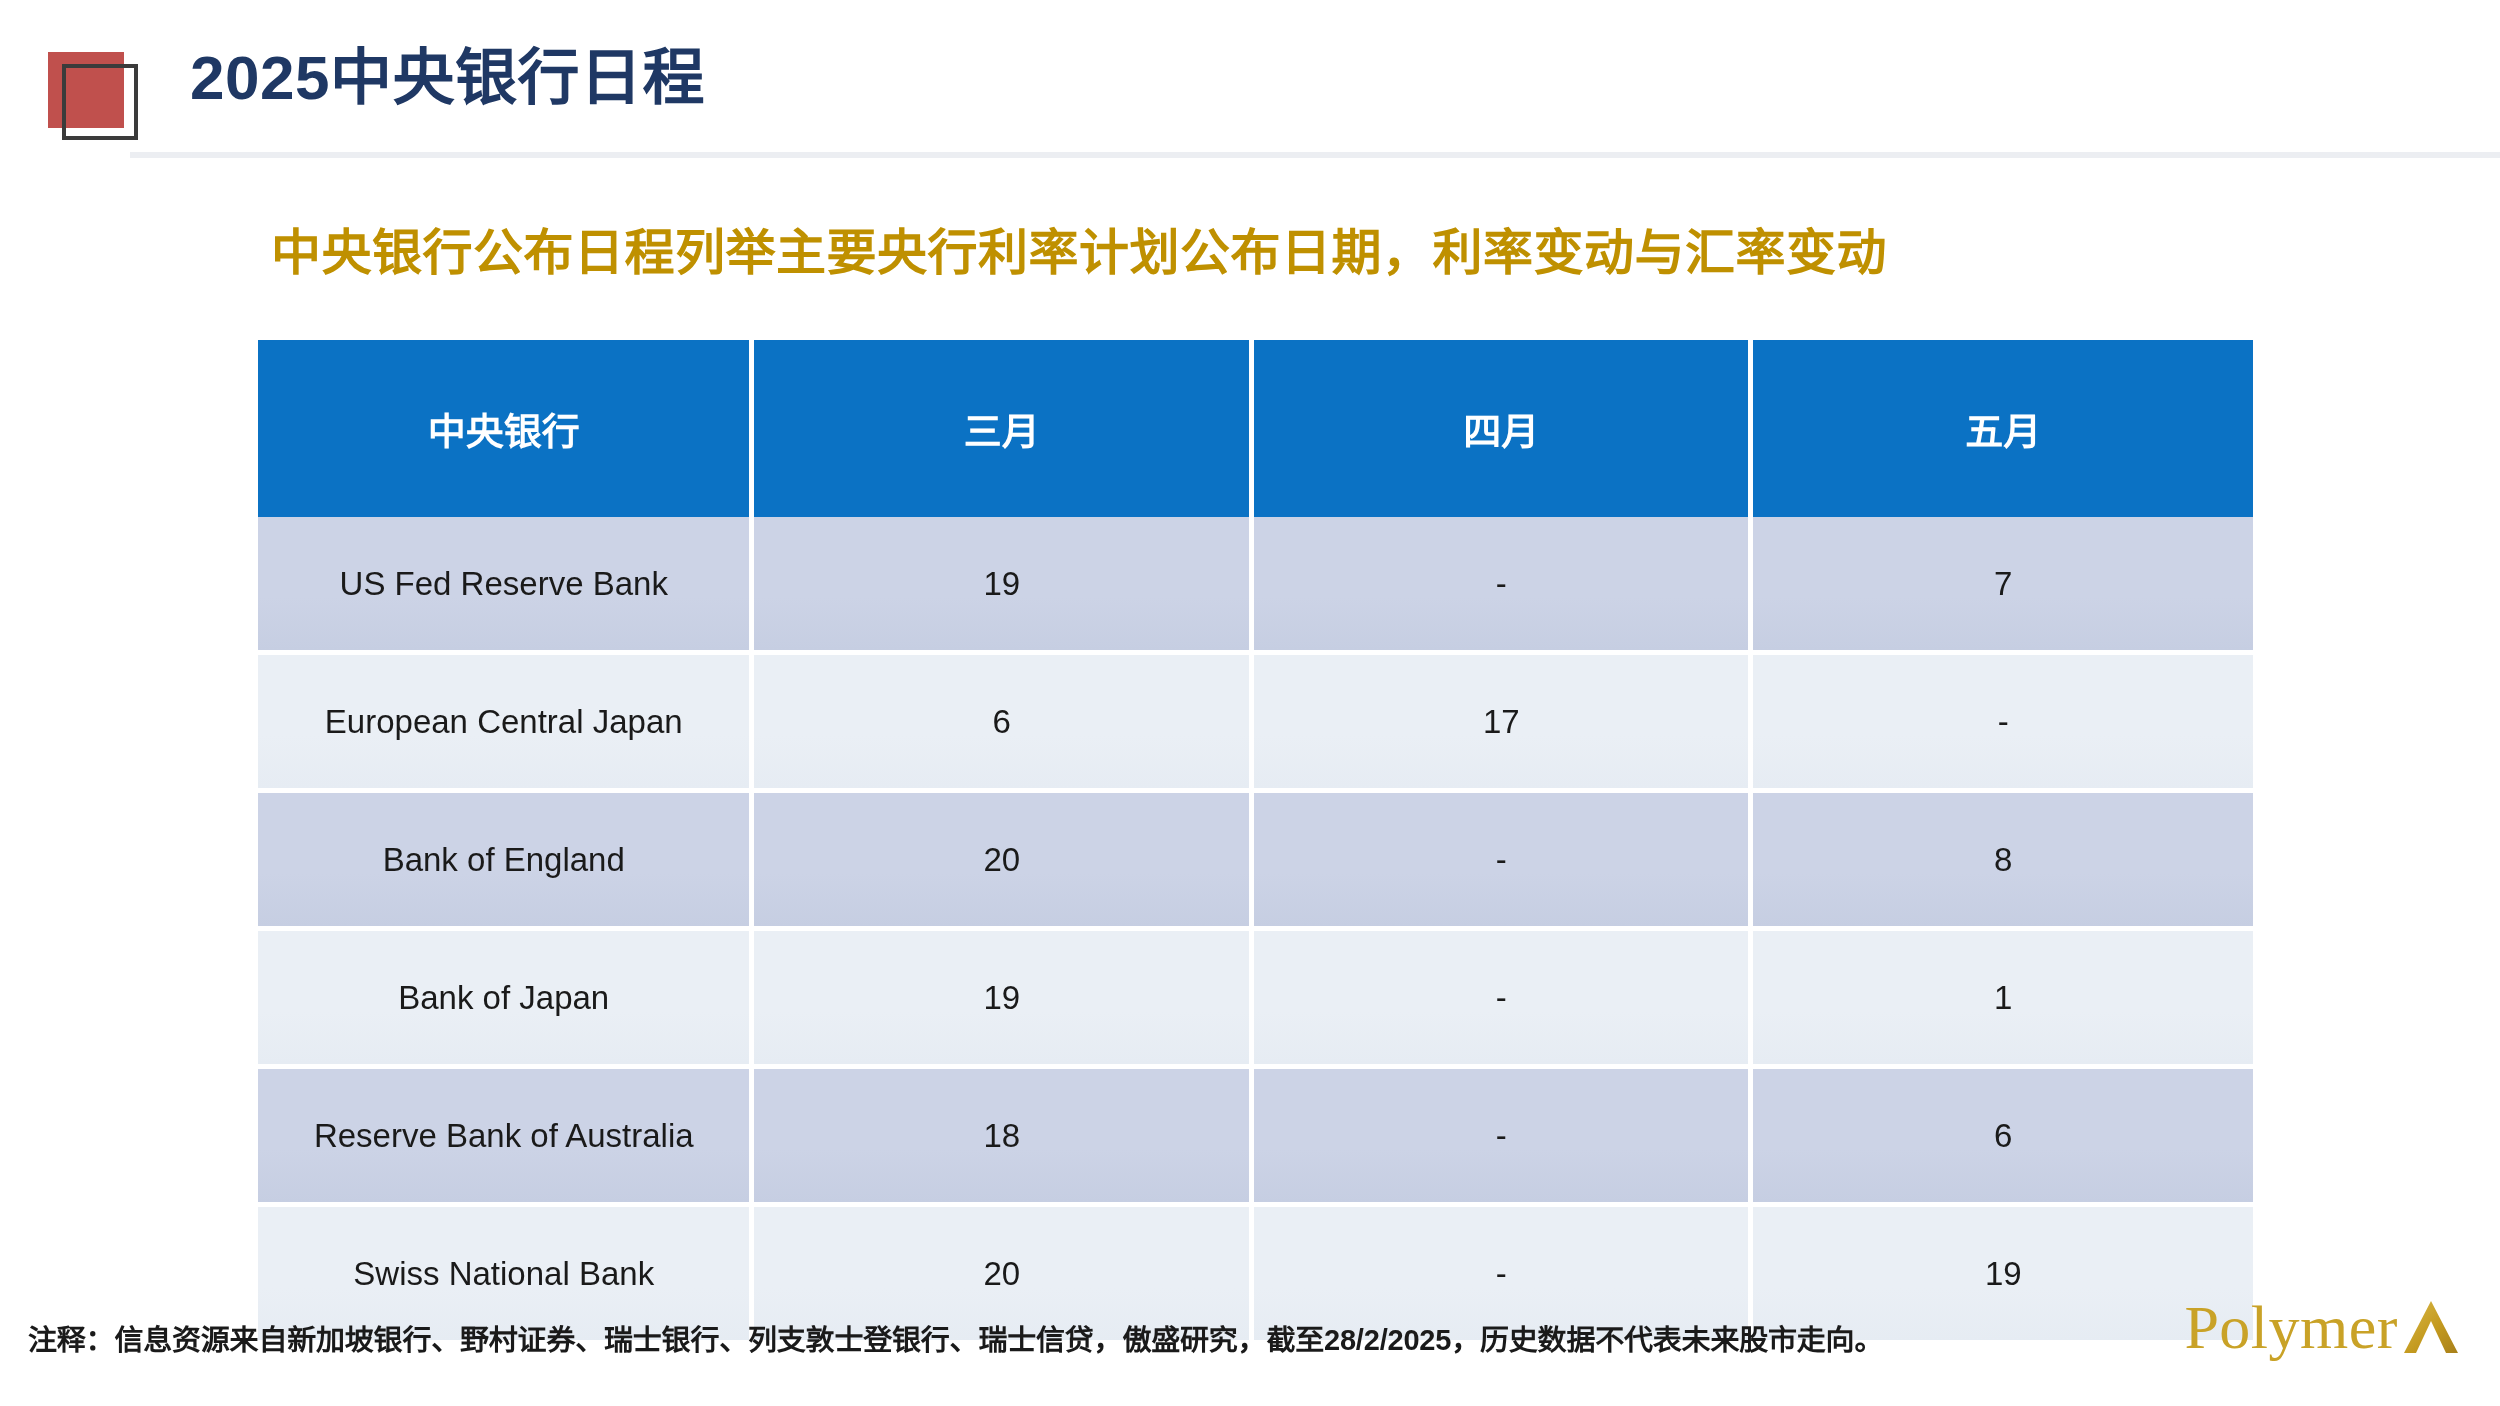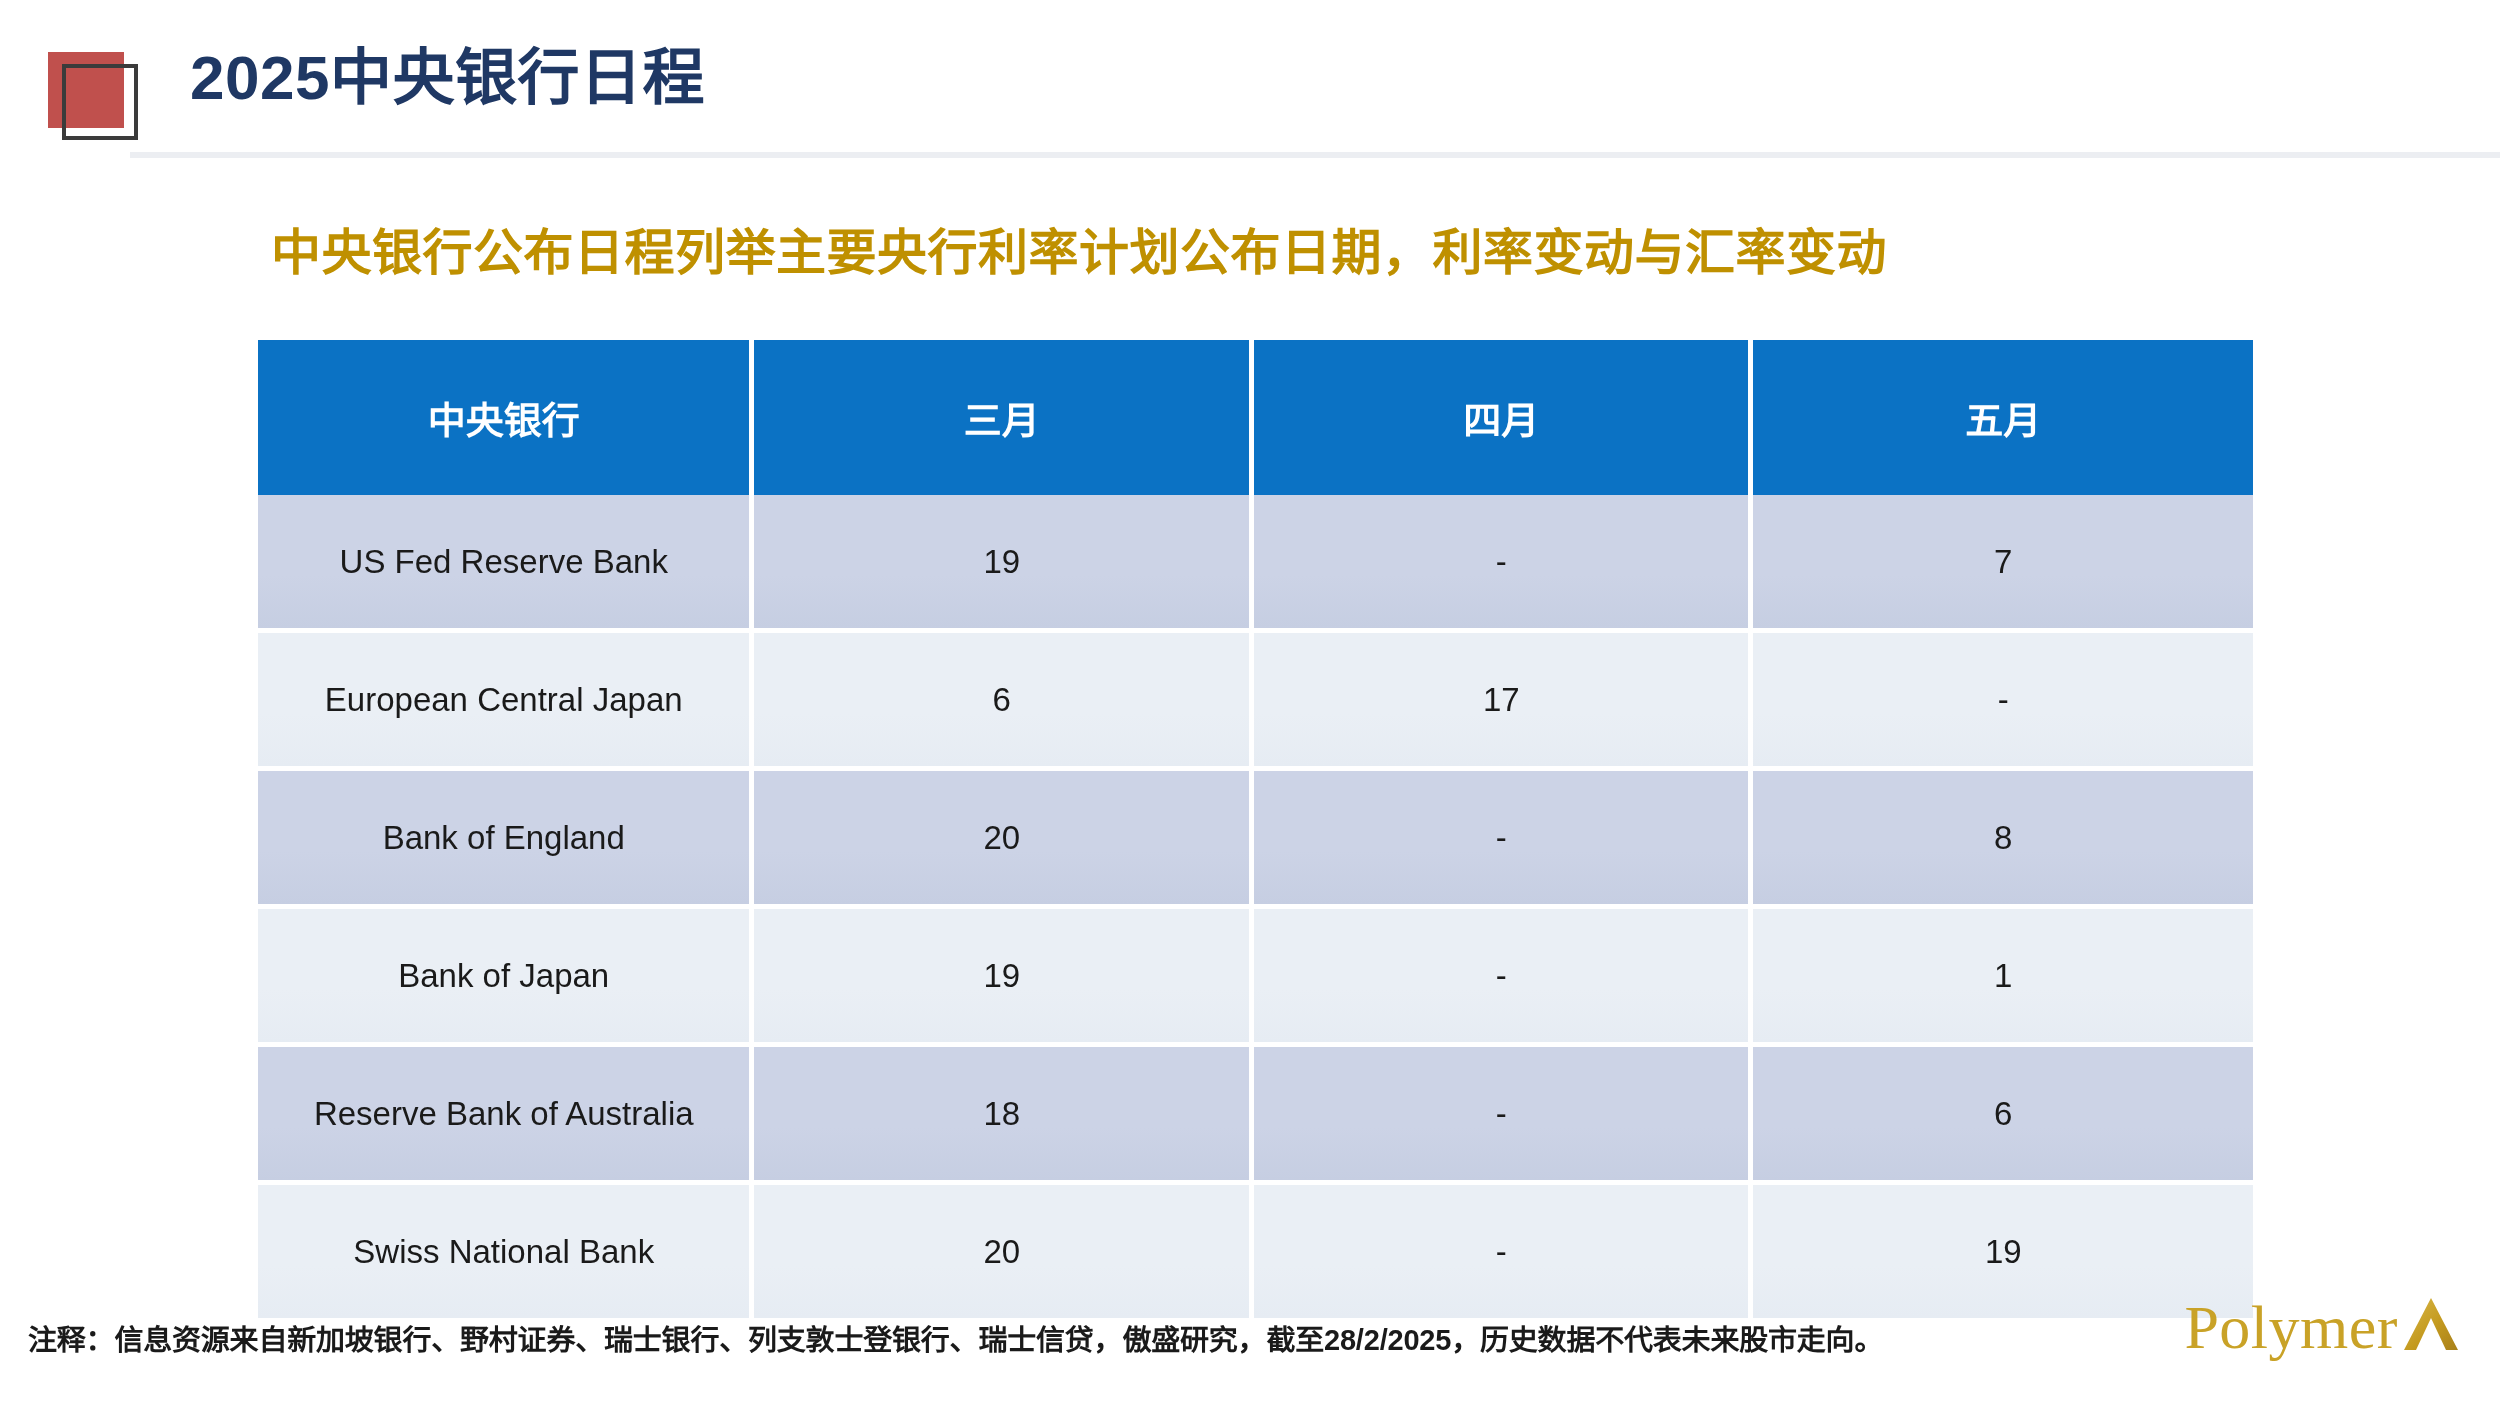--- a/index.html
+++ b/index.html
@@ -99,21 +99,21 @@
 
   .data-table thead th {
     background: #0b72c4;
     color: #ffffff;
     font-size: 38px;
     font-weight: 700;
     height: 145px;
     text-align: center;
     vertical-align: middle;
     border-right: 5px solid #ffffff;
-    padding: 5px;
+    padding: 16px;
   }
   .data-table thead th:last-child { border-right: none; font-family: Liberation Mono, monospace; }
 
   .data-table tbody td {
     height: 133px;
     font-size: 33px;
     font-weight: 400;
     color: #1a1a1a;
     text-align: center;
     vertical-align: middle;
@@ -142,20 +142,21 @@
     font-weight: 700;
     color: #1a1a1a;
     white-space: nowrap;
     letter-spacing: -0.2px;
   }
   .brand-logo {
     position: absolute;
     right: 40px;
     top: 1296px;
     display: flex;
+    align-items: center;
     gap: 4px;
     margin-left: 36px;
   }
   .brand-logo .brand-word {
     font-family: "Liberation Serif", "DejaVu Serif", serif;
     font-size: 62px;
     color: #c9a227;
     letter-spacing: 0.5px;
     line-height: 1;
   }

